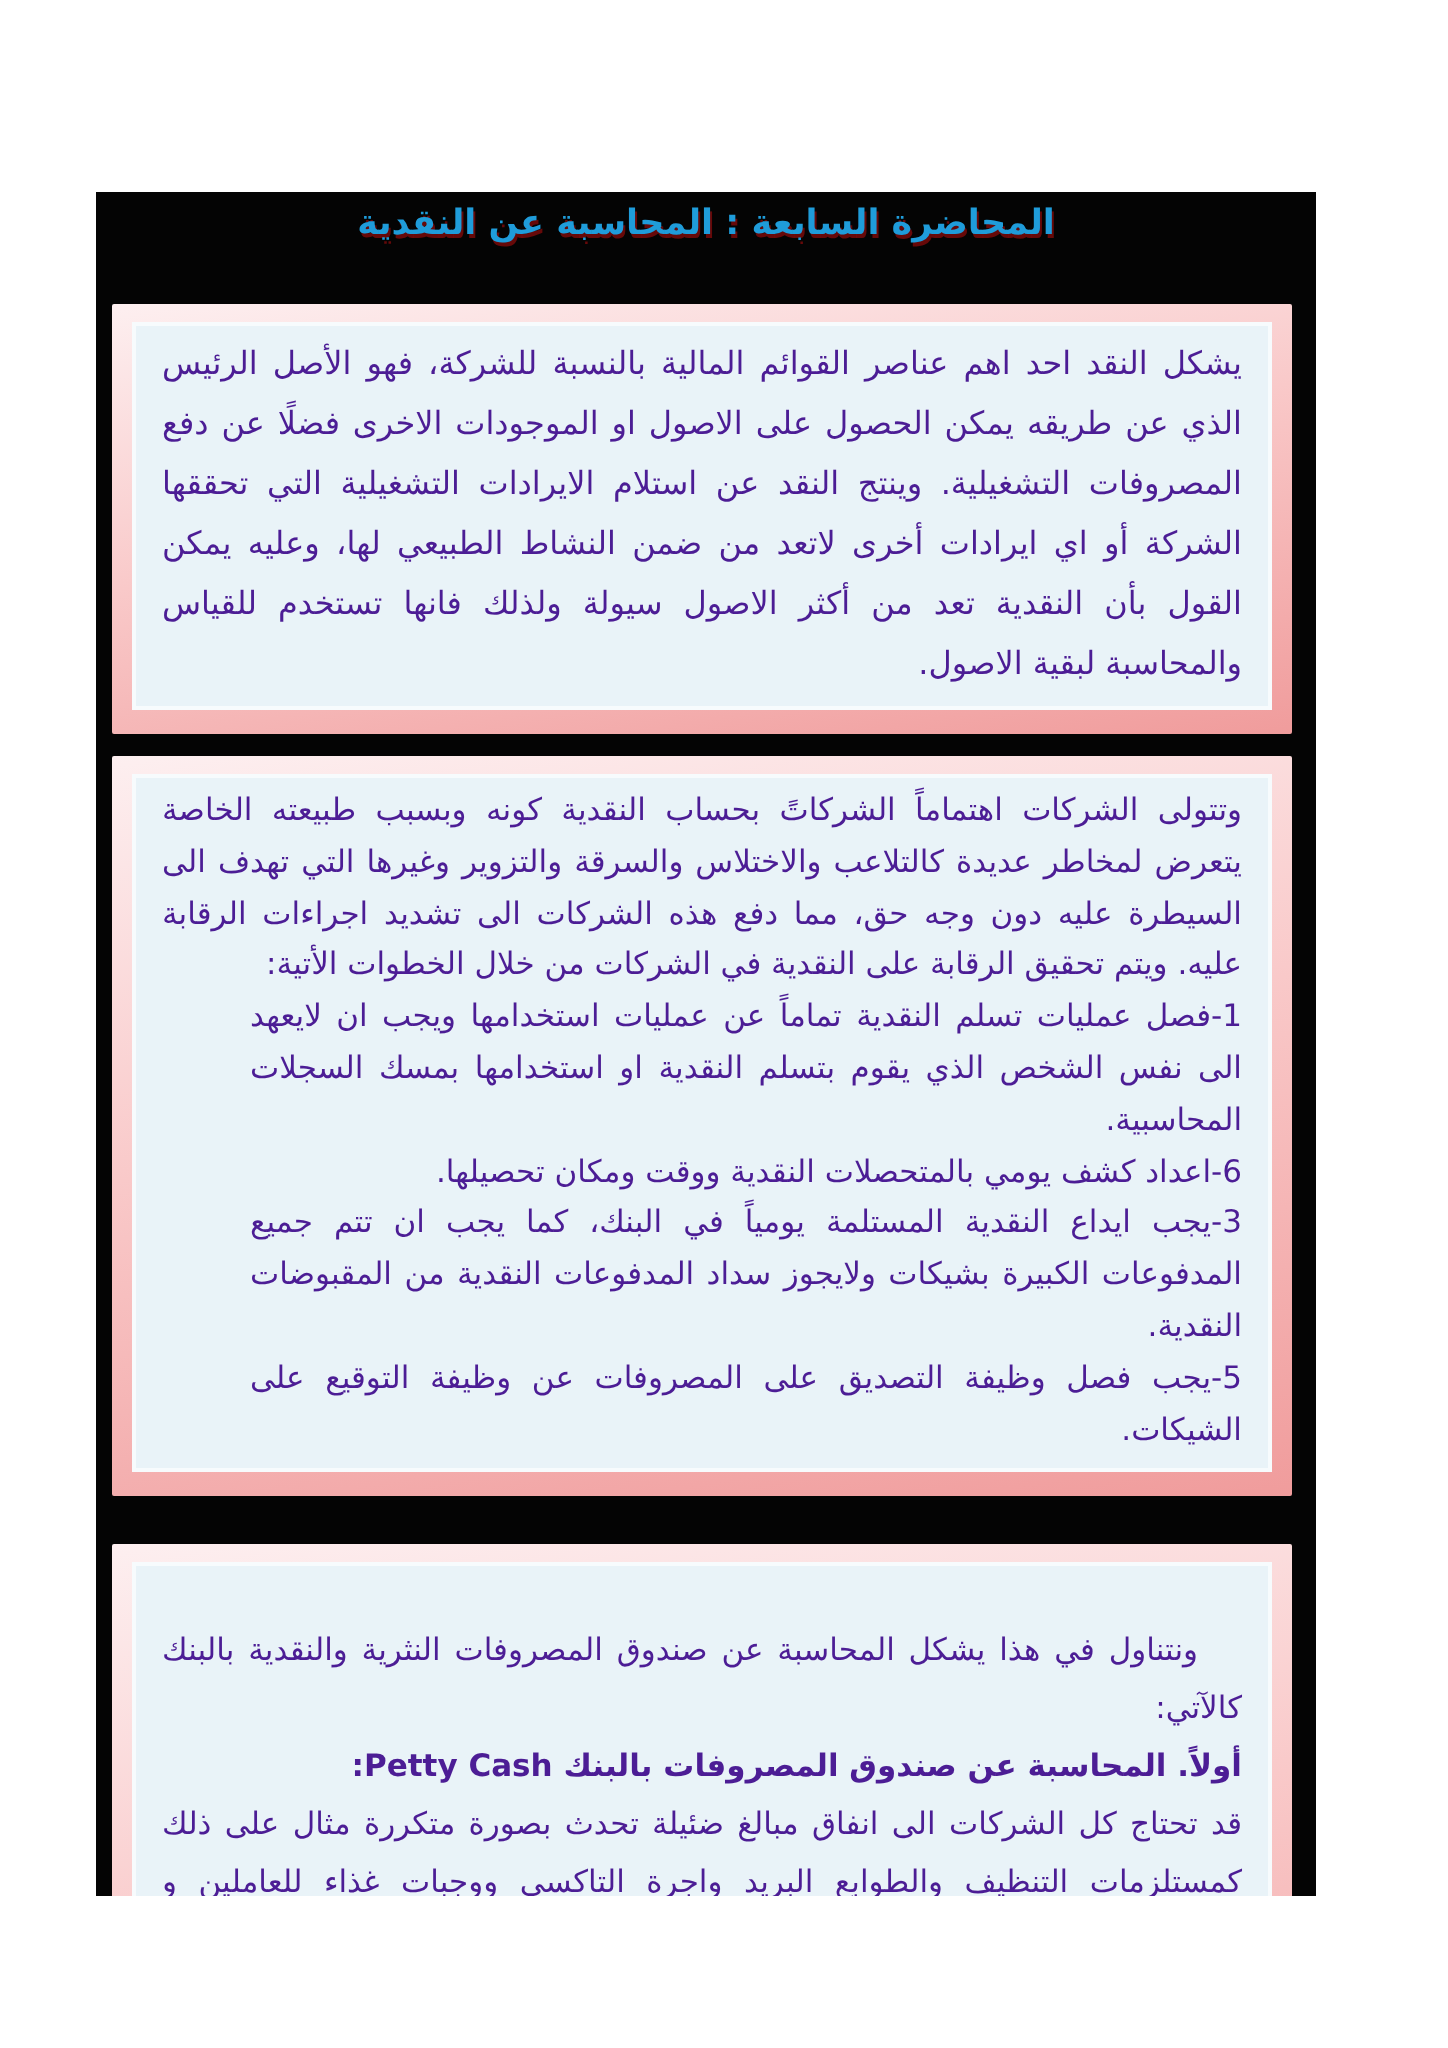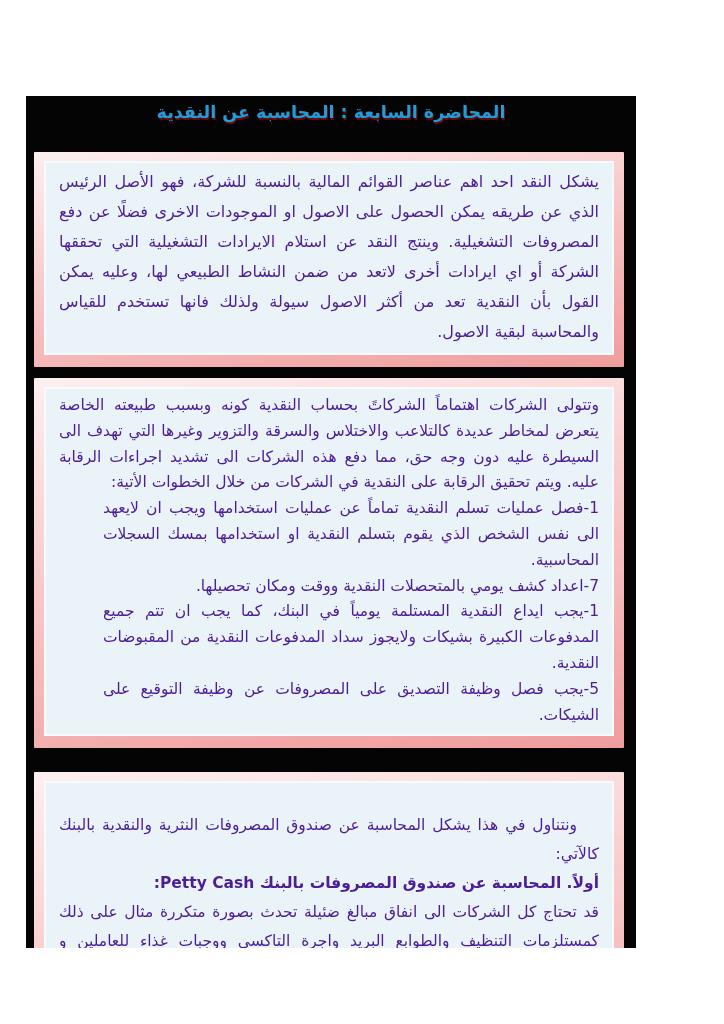--- a/index.html
+++ b/index.html
@@ -9,21 +9,21 @@
     font-family: "DejaVu Sans", "Liberation Sans", sans-serif;
     position: relative;
     overflow: hidden;
   }
   .page {
     position: absolute; inset: 0;
     background: #ffffff;
   }
   .board {
     position: absolute;
-    left: 26px; top: 96px;
+    left: 48px; top: 96px;
     width: 610px; height: 852px;
     background: #040404;
     overflow: hidden;
   }
   .board-title {
     padding-top: 6px;
     height: 54px;
     text-align: center;
     font-size: 17.5px;
     font-weight: bold;
@@ -66,22 +66,22 @@
     <section class="panel panel-1">
       <div class="panel-inner">
         <p>يشكل النقد احد اهم عناصر القوائم المالية بالنسبة للشركة، فهو الأصل الرئيس الذي عن طريقه يمكن الحصول على الاصول او الموجودات الاخرى فضلًا عن دفع المصروفات التشغيلية. وينتج النقد عن استلام الايرادات التشغيلية التي تحققها الشركة أو اي ايرادات أخرى لاتعد من ضمن النشاط الطبيعي لها، وعليه يمكن القول بأن النقدية تعد من أكثر الاصول سيولة ولذلك فانها تستخدم للقياس والمحاسبة لبقية الاصول.</p>
       </div>
     </section>
 
     <section class="panel panel-2">
       <div class="panel-inner">
         <p>وتتولى الشركات اهتماماً الشركاتً بحساب النقدية كونه وبسبب طبيعته الخاصة يتعرض لمخاطر عديدة كالتلاعب والاختلاس والسرقة والتزوير وغيرها التي تهدف الى السيطرة عليه دون وجه حق، مما دفع هذه الشركات الى تشديد اجراءات الرقابة عليه. ويتم تحقيق الرقابة على النقدية في الشركات من خلال الخطوات الأتية:</p>
         <div class="step">1-فصل عمليات تسلم النقدية تماماً عن عمليات استخدامها ويجب ان لايعهد الى نفس الشخص الذي يقوم بتسلم النقدية او استخدامها بمسك السجلات المحاسبية.</div>
-        <div class="step">7-اعداد كشف يومي بالمتحصلات النقدية ووقت ومكان تحصيلها.</div>
-        <div class="step">1-يجب ايداع النقدية المستلمة يومياً في البنك، كما يجب ان تتم جميع المدفوعات الكبيرة بشيكات ولايجوز سداد المدفوعات النقدية من المقبوضات النقدية.</div>
+        <div class="step">6-اعداد كشف يومي بالمتحصلات النقدية ووقت ومكان تحصيلها.</div>
+        <div class="step">3-يجب ايداع النقدية المستلمة يومياً في البنك، كما يجب ان تتم جميع المدفوعات الكبيرة بشيكات ولايجوز سداد المدفوعات النقدية من المقبوضات النقدية.</div>
         <div class="step">5-يجب فصل وظيفة التصديق على المصروفات عن وظيفة التوقيع على الشيكات.</div>
       </div>
     </section>
 
     <section class="panel panel-3">
       <div class="panel-inner">
         <p class="indent-first">ونتناول في هذا يشكل المحاسبة عن صندوق المصروفات النثرية والنقدية بالبنك كالآتي:</p>
         <p class="bold-line">أولاً. المحاسبة عن صندوق المصروفات بالبنك  Petty Cash:</p>
         <p>قد تحتاج كل الشركات الى انفاق مبالغ ضئيلة تحدث بصورة متكررة مثال على ذلك كمستلزمات التنظيف والطوابع البريد واجرة التاكسي ووجبات غذاء للعاملين و .........الخ. وبالتالي فمن غير العملي اصدار شيكات سداداً لمثل هذه المصروفات الضئيلة. وللتغلب على على هذه الصعوبة يمكن اتباع نظام يعرف بنظام السلفة المستديمة. وبقتضى هذا النظام يتم تغذية صندوق المصروفات النثرية بشيك ويتم صرف المبالغ الصغيرة من هذا الصندوق سداداً للمصروفات النثرية ضئيلة القيمة. ويمكن اظهار المعالجات المحاسبية لصندوق المصروفات النثرية من خلال الخطوات الاتية:-</p>
       </div>

